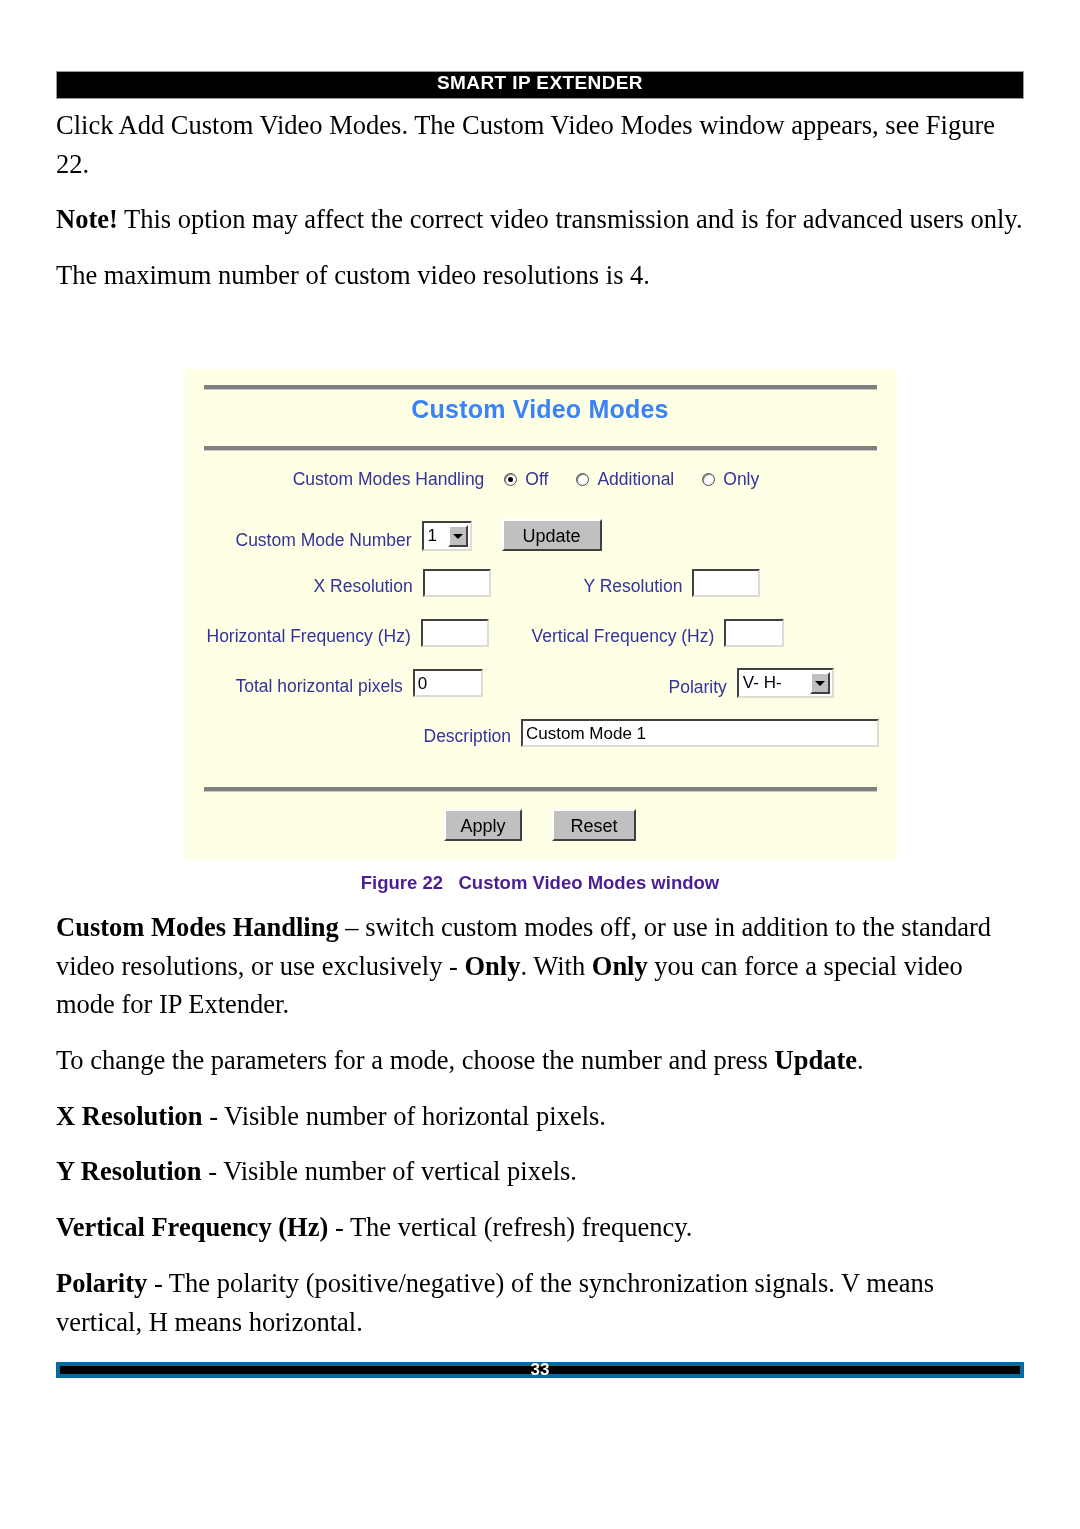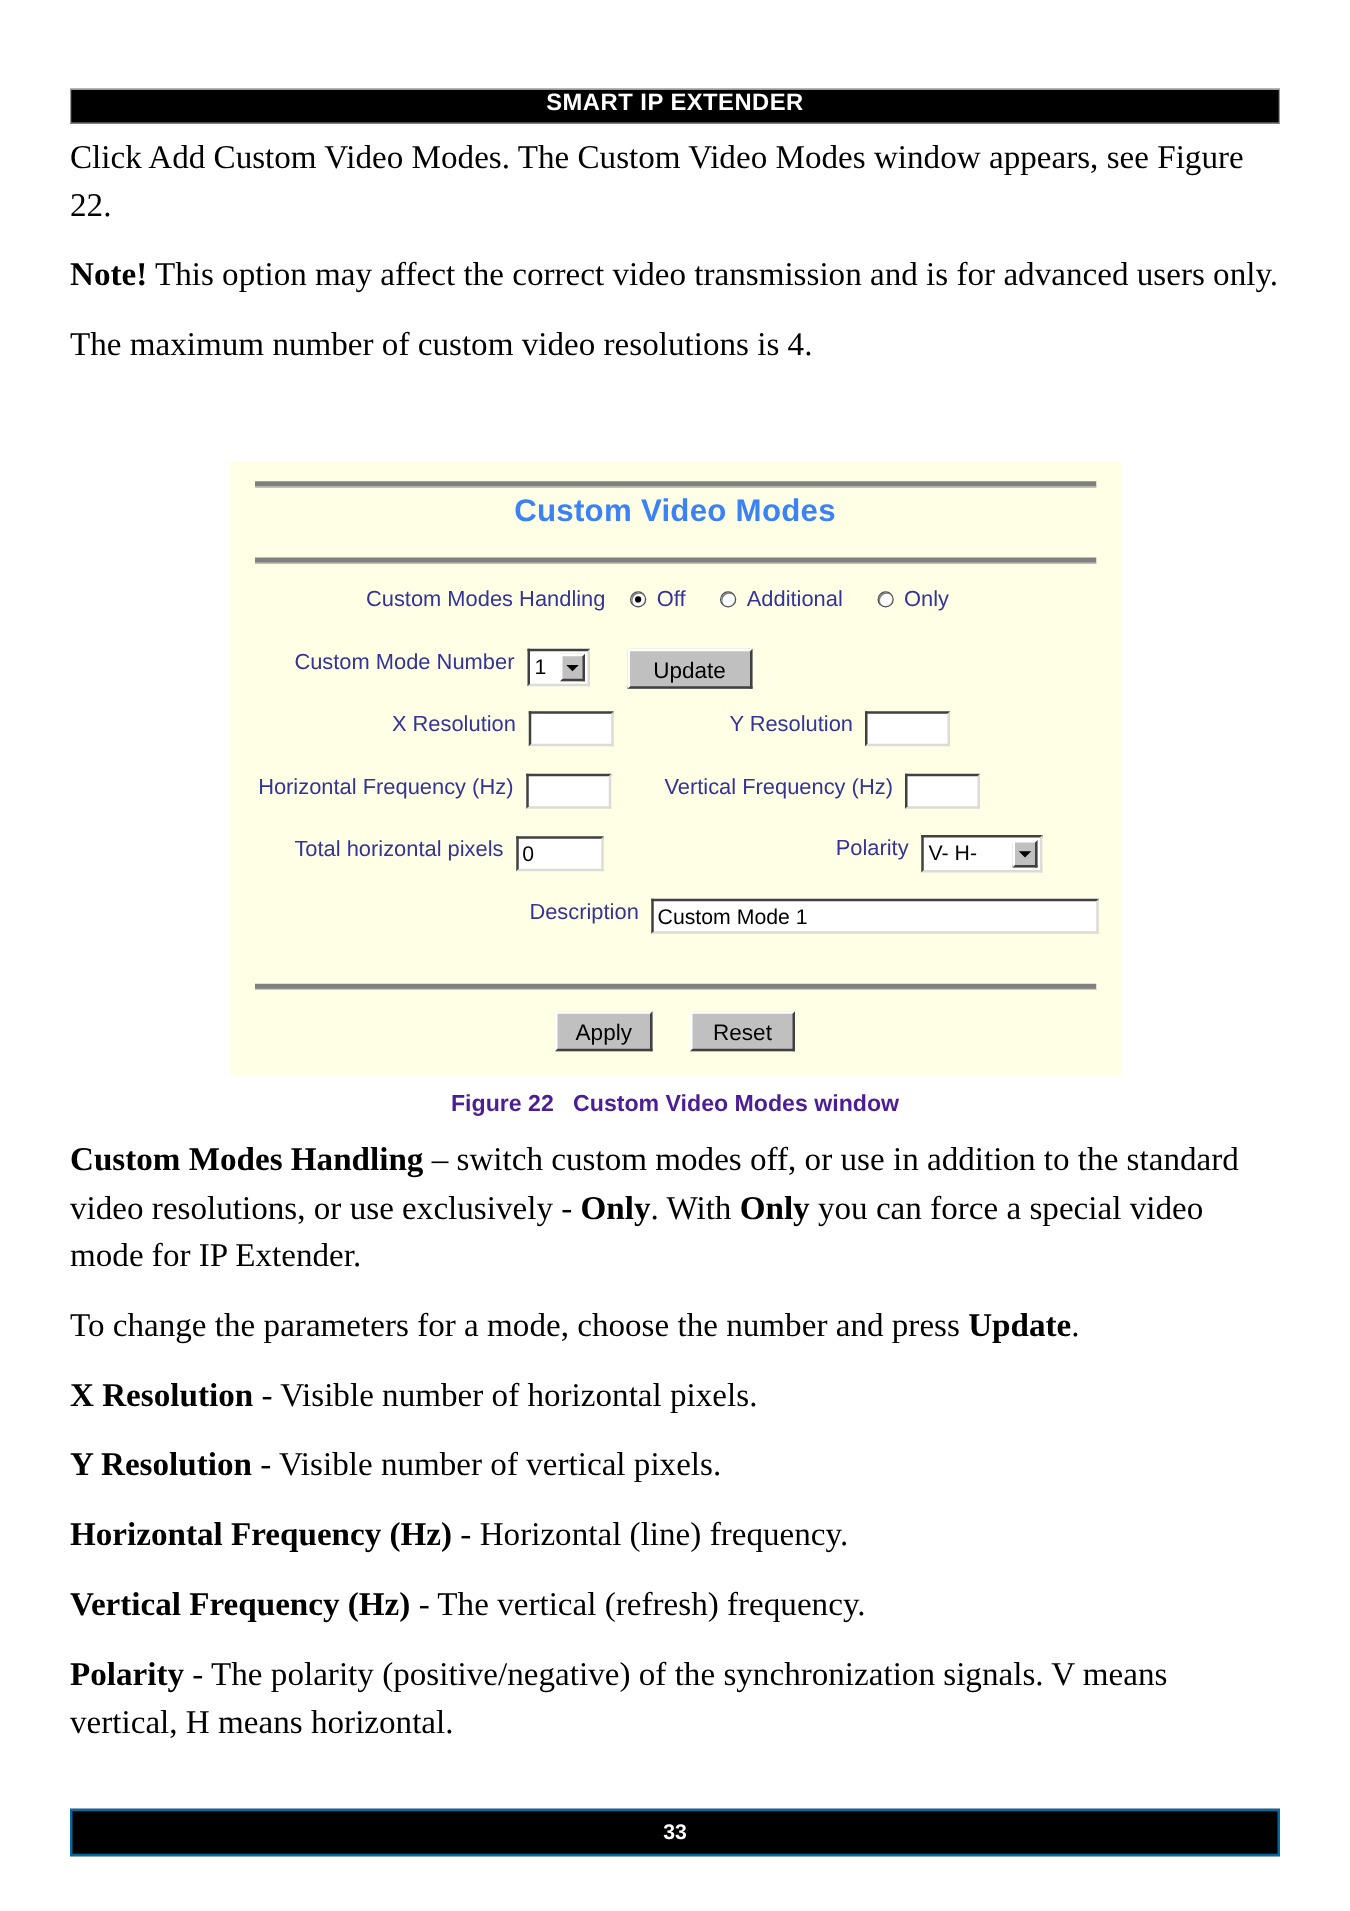--- a/index.html
+++ b/index.html
@@ -139,21 +139,21 @@
     left: 3px; top: 3px;
     width: 5px; height: 5px;
     border-radius: 50%;
     background: #000000;
   }
 
   
   .frow {
     position: absolute;
     display: flex;
-    align-items: flex-start;
+    align-items: flex-end;
   }
   .frow .lbl { margin-right: 10px; }
 
   
   .w-input {
     background: #ffffff;
     border-top: 2px solid #404040;
     border-left: 2px solid #404040;
     border-right: 2px solid #dcdcd4;
     border-bottom: 2px solid #dcdcd4;
@@ -251,25 +251,25 @@
     position: absolute;
     left: 56px;
     top: 908px;
     width: 968px;
   }
 
   
   .footer-bar {
     position: absolute;
     left: 56px;
-    top: 1447px;
+    top: 1362px;
     width: 968px;
-    height: 38px;
+    height: 16px;
     background: #000000;
-    border: 2px solid #0369a1;
+    border: 4px solid #0369a1;
     box-sizing: border-box;
     display: flex;
     align-items: center;
     justify-content: center;
   }
   .footer-bar .pageno {
     color: #ffffff;
     font-family: "Liberation Sans", sans-serif;
     font-weight: bold;
     font-size: 17px;
@@ -393,21 +393,20 @@
   <div class="content-lower">
 
     <p class="para"><b>Custom Modes Handling</b><span> – switch custom modes off, or use in addition to the standard video resolutions, or use exclusively - </span><b>Only</b><span>. With </span><b>Only</b><span> you can force a special video mode for IP Extender.</span></p>
 
     <p class="para"><span>To change the parameters for a mode, choose the number and press </span><b>Update</b><span>.</span></p>
 
     <p class="para"><b>X Resolution</b><span> - Visible number of horizontal pixels.</span></p>
 
     <p class="para"><b>Y Resolution</b><span> - Visible number of vertical pixels.</span></p>
 
-    <p class="para"><b>Horizontal Frequency (Hz)</b><span> - Horizontal (line) frequency.</span></p>
 
     <p class="para"><b>Vertical Frequency (Hz)</b><span> - The vertical (refresh) frequency.</span></p>
 
 
     <p class="para"><b>Polarity</b><span> - The polarity (positive/negative) of the synchronization signals. V means vertical, H means horizontal.</span></p>
 
   </div>
 
   <div class="footer-bar">
     <span class="pageno">33</span>

